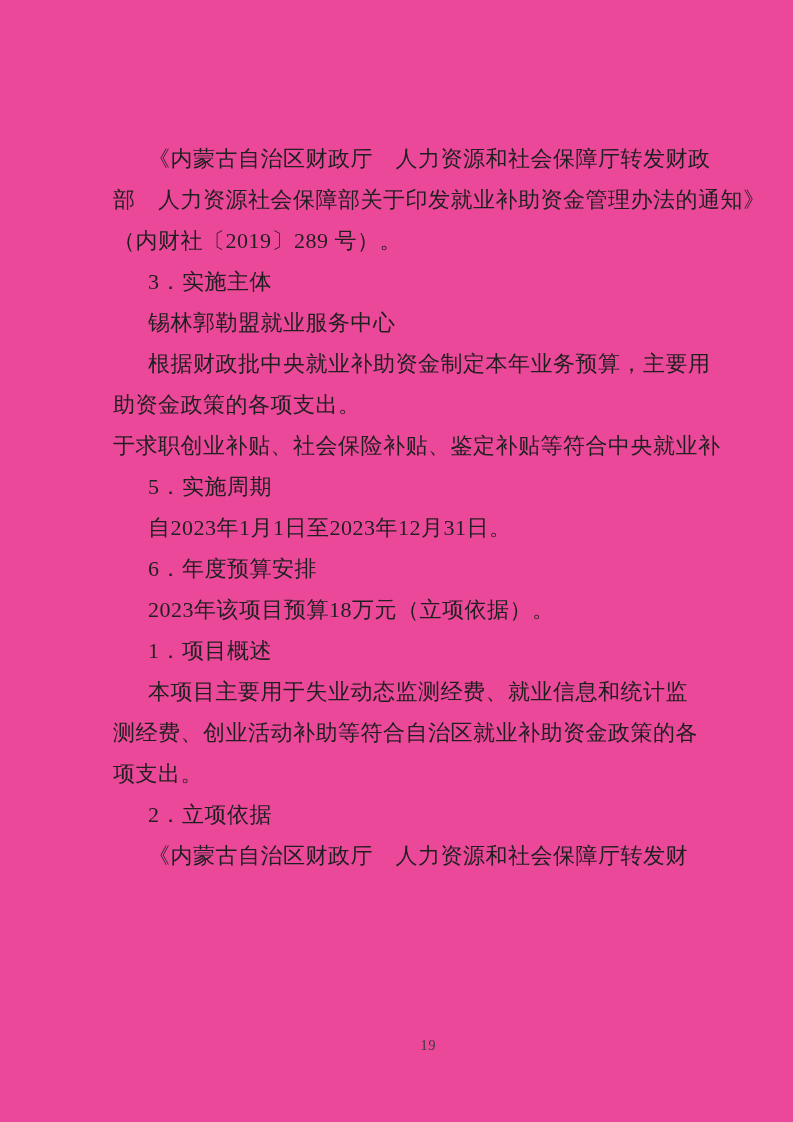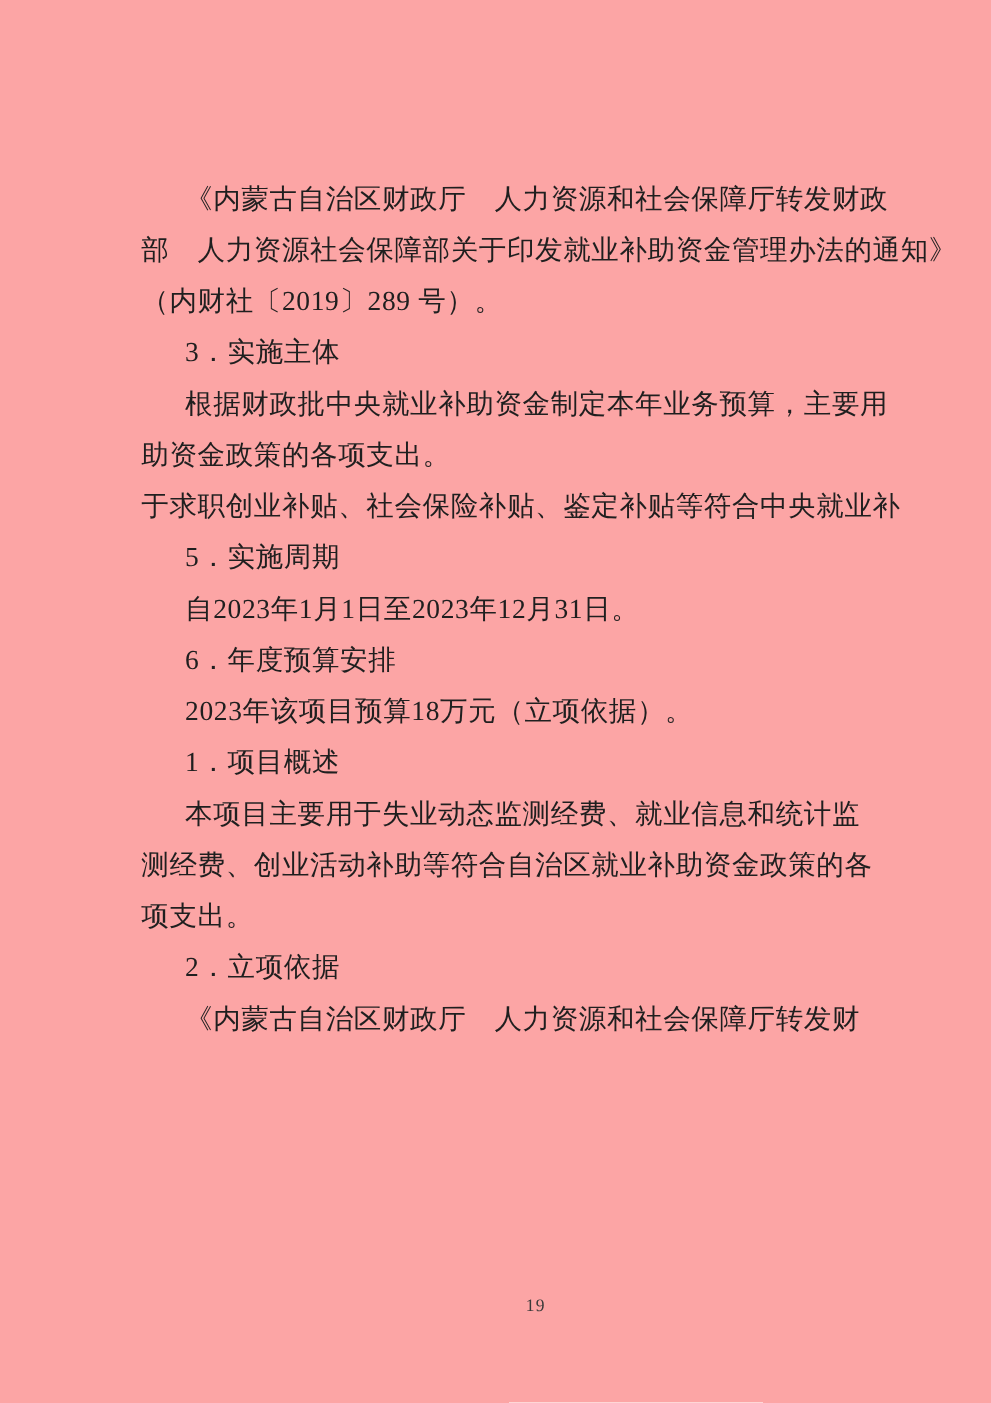--- a/index.html
+++ b/index.html
@@ -4,21 +4,21 @@
 <style>
   html, body {
     margin: 0;
     padding: 0;
     background: #ffffff;
   }
   .page {
     position: relative;
     width: 793px;
     height: 1122px;
-    background: #fca5a5;
+    background: #ec4899;
     overflow: hidden;
     font-family: "Liberation Serif", "DejaVu Serif", serif;
     color: #1f1f1f;
   }
   .content {
     position: absolute;
     top: 138px;
     left: 113px;
     right: 98px;
   }
@@ -46,20 +46,21 @@
 </style>
 </head>
 <body>
 
 <div class="page">
   <div class="content">
     <div class="line indent">《内蒙古自治区财政厅　人力资源和社会保障厅转发财政</div>
     <div class="line">部　人力资源社会保障部关于印发就业补助资金管理办法的通知》</div>
     <div class="line">（内财社〔2019〕289 号）。</div>
     <div class="line indent">3．实施主体</div>
+    <div class="line indent">锡林郭勒盟就业服务中心</div>
     <div class="line indent">根据财政批中央就业补助资金制定本年业务预算，主要用</div>
     <div class="line">助资金政策的各项支出。</div>
     <div class="line">于求职创业补贴、社会保险补贴、鉴定补贴等符合中央就业补</div>
     <div class="line indent">5．实施周期</div>
     <div class="line indent">自2023年1月1日至2023年12月31日。</div>
     <div class="line indent">6．年度预算安排</div>
     <div class="line indent">2023年该项目预算18万元（立项依据）。</div>
     <div class="line indent">1．项目概述</div>
     <div class="line indent">本项目主要用于失业动态监测经费、就业信息和统计监</div>
     <div class="line">测经费、创业活动补助等符合自治区就业补助资金政策的各</div>

